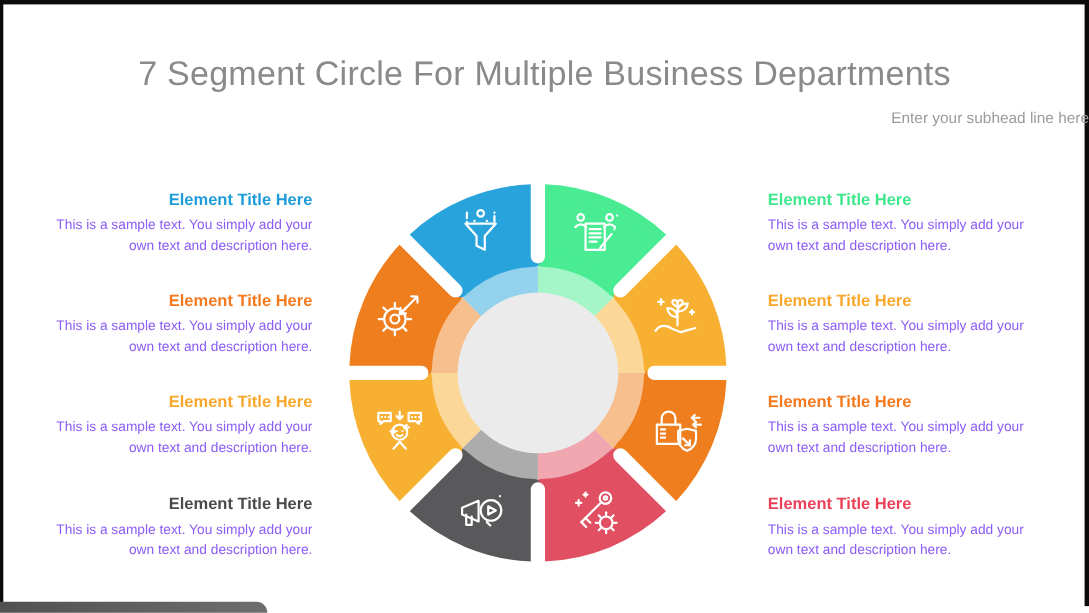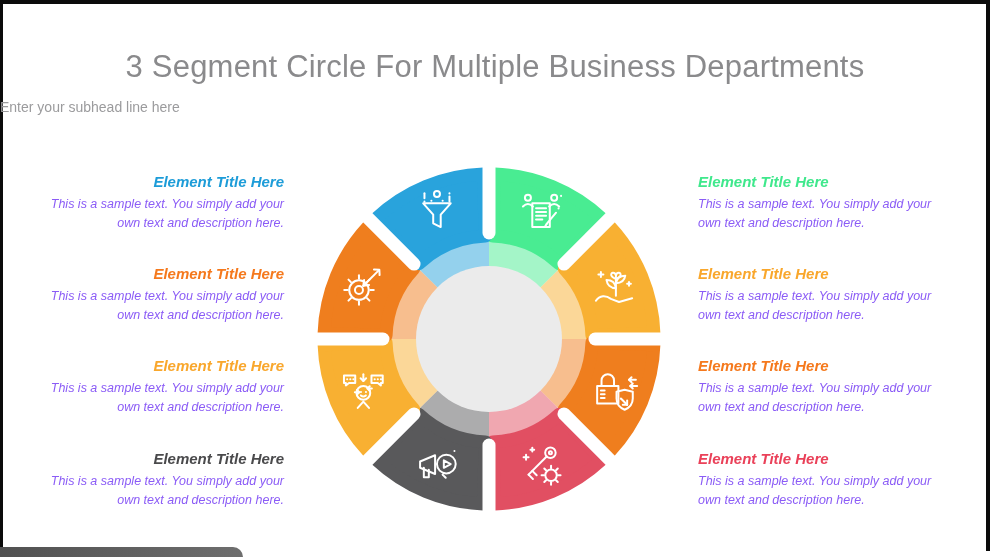--- a/index.html
+++ b/index.html
@@ -14,24 +14,24 @@
   .footer-bar{
     position:absolute;left:0;top:547px;width:243px;height:10px;
     border-top-right-radius:10px;
     background:linear-gradient(90deg,#515151,#6e6e6e);
   }
   .slide-title{
     position:absolute;left:0;top:49px;width:990px;text-align:center;
     font-size:31px;color:#8a8a8c;letter-spacing:0.2px;
   }
   .slide-subtitle{
-    position:absolute;left:0;top:99px;width:990px;text-align:left;
+    position:absolute;left:0;top:99px;width:990px;text-align:right;
     font-size:14px;color:#9b9b9d;
   }
-  .col{position:absolute;top:0;width:252px;height:391px;font-style:italic;}
+  .col{position:absolute;top:0;width:252px;height:391px;}
   .col-left{left:32px;}
   .col-right{left:698px;}
   .el-block{position:absolute;width:252px;}
   .col-left .el-block{text-align:right;}
   .col-right .el-block{text-align:left;}
   .el-block:nth-child(1){top:172px;}
   .el-block:nth-child(2){top:264px;}
   .el-block:nth-child(3){top:356px;}
   .el-block:nth-child(4){top:449px;}
   .el-title{font-size:15px;font-weight:bold;line-height:19px;margin-bottom:4px;}
@@ -39,21 +39,21 @@
   .wheel-wrap{position:absolute;left:297px;top:147px;width:384px;height:384px;}
 </style>
 </head>
 <body>
 
 <div class="edge-top" style="background: rgb(11, 11, 11);"></div>
 <div class="edge-left" style="background: rgb(11, 11, 11);"></div>
 <div class="edge-right" style="background: rgb(11, 11, 11);"></div>
 <div class="footer-bar"></div>
 
-<div class="slide-title">3 Segment Circle For Multiple Business Departments</div>
+<div class="slide-title">7 Segment Circle For Multiple Business Departments</div>
 <div class="slide-subtitle">Enter your subhead line here</div>
 
 <div class="col col-left">
   <div class="el-block">
     <div class="el-title" style="color: rgb(29, 156, 216);">Element Title Here</div>
     <div class="el-desc">This is a sample text. You simply add your own text and description here.</div>
   </div>
   <div class="el-block">
     <div class="el-title" style="color: rgb(245, 121, 29);">Element Title Here</div>
     <div class="el-desc">This is a sample text. You simply add your own text and description here.</div>

